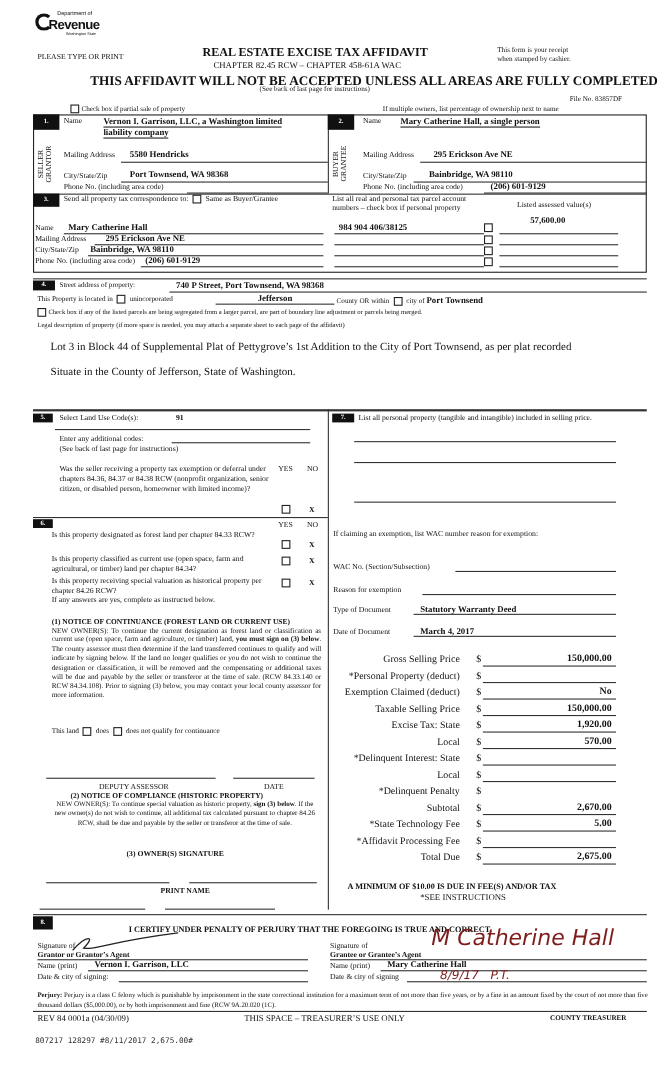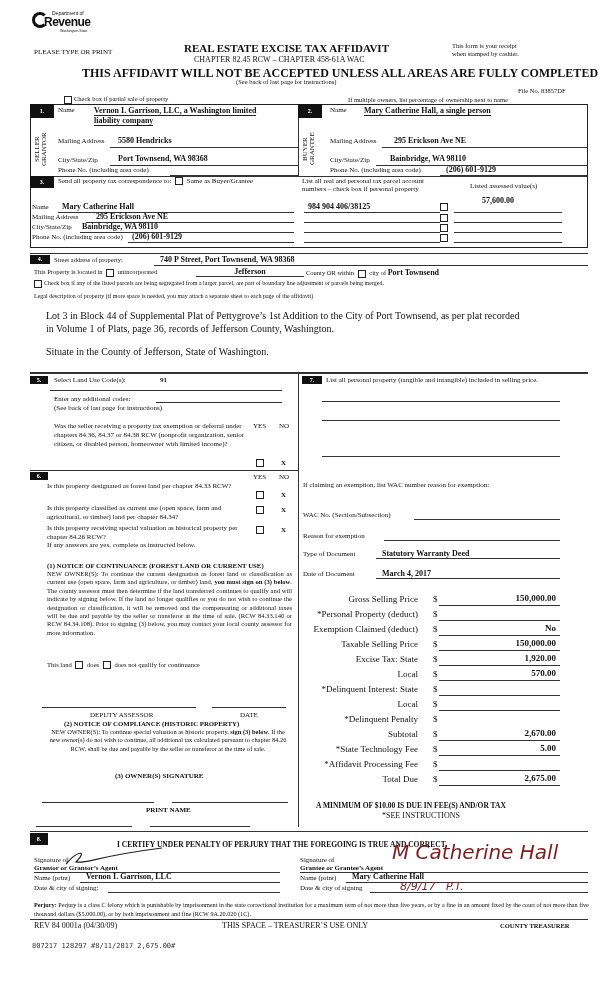--- a/index.html
+++ b/index.html
@@ -136,21 +136,20 @@
   <span class="box"></span>
   <span>city of</span>
   <span class="fill">Port Townsend</span>
 </div>
 <div class="abs" style="left:32px;top:280px;font-size:6px;white-space:nowrap;">
   <span class="box"></span><span>Check box if any of the listed parcels are being segregated from a larger parcel, are part of boundary line adjustment or parcels being merged.</span>
 </div>
 <div class="abs" style="left:34px;top:293px;font-size:6px;white-space:nowrap;">Legal description of property (if more space is needed, you may attach a separate sheet to each page of the affidavit)</div>
 <div class="abs" style="left:46px;top:309px;font-size:10px;line-height:13px;width:540px;">
   <div style="white-space:nowrap;">Lot 3 in Block 44 of Supplemental Plat of Pettygrove’s 1st Addition to the City of Port Townsend, as per plat recorded</div>
-  <div>in Volume 1 of Plats, page 36, records of Jefferson County, Washington.</div>
   <div style="margin-top:10px;">Situate in the County of Jefferson, State of Washington.</div>
 </div>
 
 <div class="line" style="left:30px;top:372px;width:558px;border-bottom-width:2px;"></div>
 <div class="vline" style="left:298px;top:372px;height:455px;"></div>
 
 <div class="abs secnum" style="left:30px;top:376px;width:18px;height:8px;line-height:8px;">5.</div>
 <div class="abs" style="left:54px;top:376px;">Select Land Use Code(s):</div>
 <div class="abs b" style="left:160px;top:376px;">91</div>
 <div class="line" style="left:50px;top:390px;width:232px;"></div>

